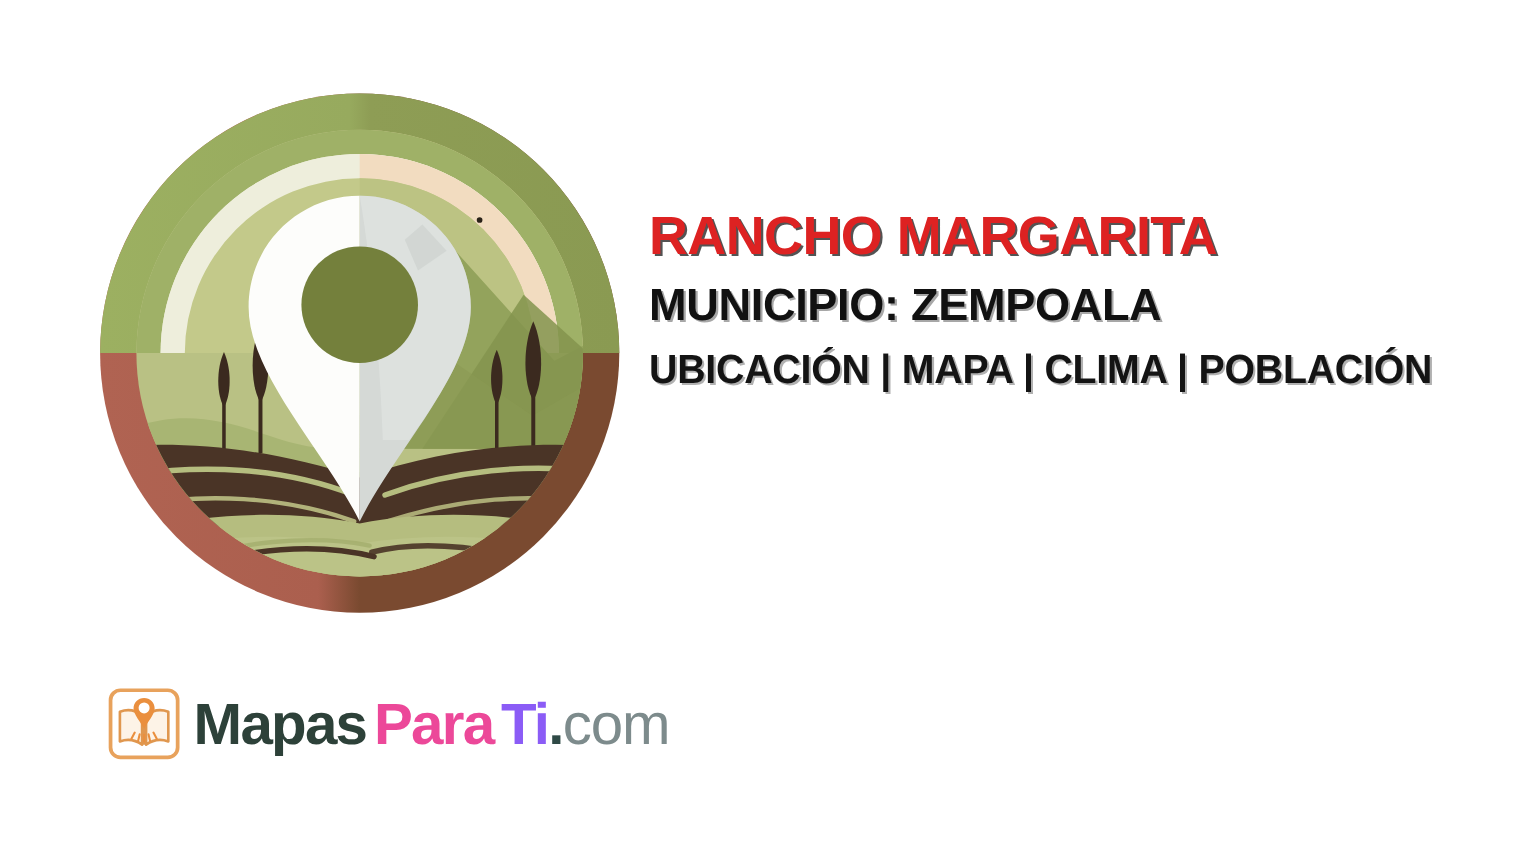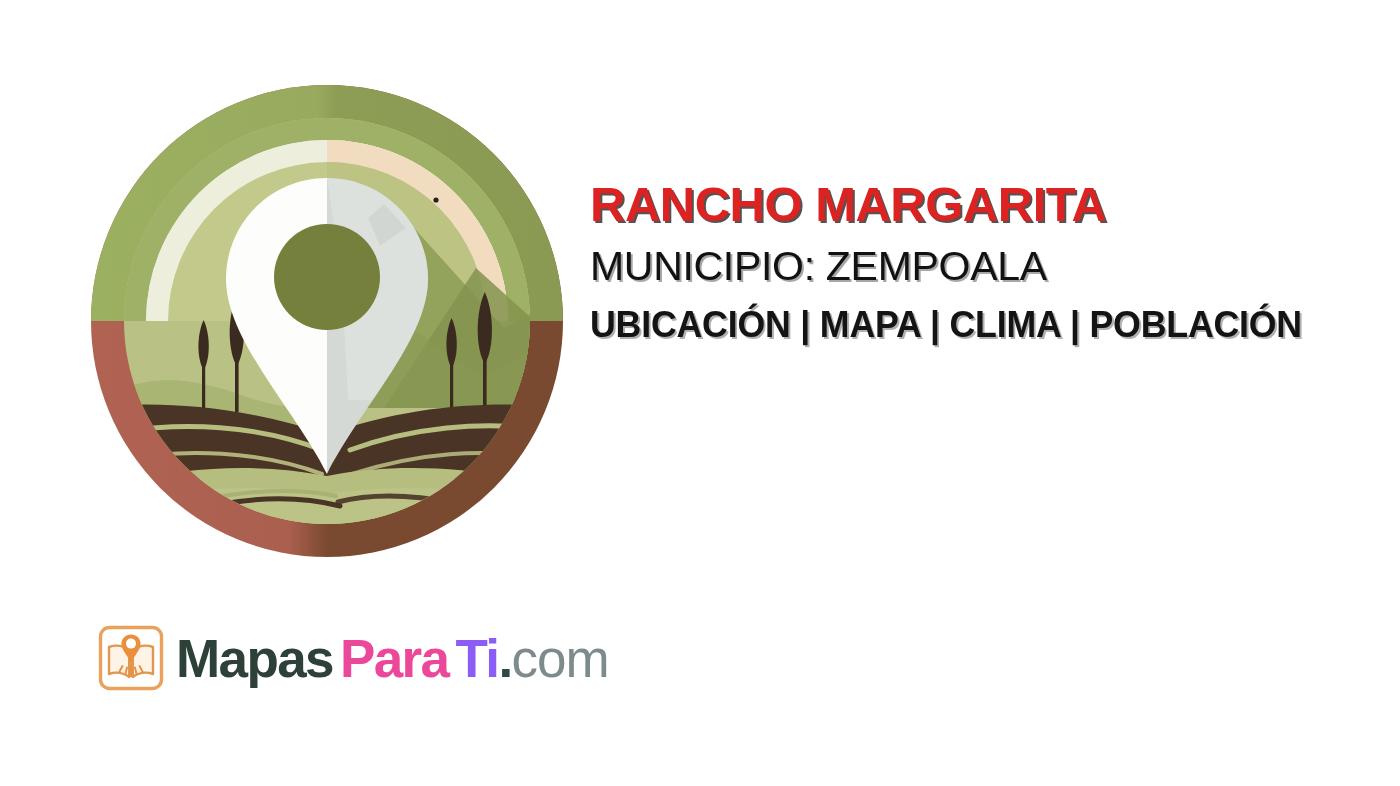--- a/index.html
+++ b/index.html
@@ -30,42 +30,42 @@
     top: 78px;
     width: 486px;
     height: 486px;
   }
   #emblem-svg { display: block; width: 486px; height: 486px; }
 
   
   #info-block {
     position: absolute;
     left: 590px;
-    top: 180px;
+    top: 191px;
     width: 800px;
   }
 
   .line {
     white-space: nowrap;
     line-height: 1.0;
   }
 
   #site-title {
     font-size: 49px;
     font-weight: 700;
     color: #dd2222;
     letter-spacing: -0.5px;
     text-shadow: 2px 2px 0 rgba(25,25,25,0.75);
     margin: 0 0 14px 0;
     height: 52px;
   }
 
   #municipio-line, #estado-line {
     font-size: 41px;
-    font-weight: 400;
+    font-weight: 700;
     color: #111111;
     letter-spacing: -0.3px;
     text-shadow: 2px 2px 0 rgba(60,60,60,0.45);
     margin: 0 0 16px 0;
     height: 44px;
   }
 
   #enlaces-line {
     font-size: 37px;
     font-weight: 700;

